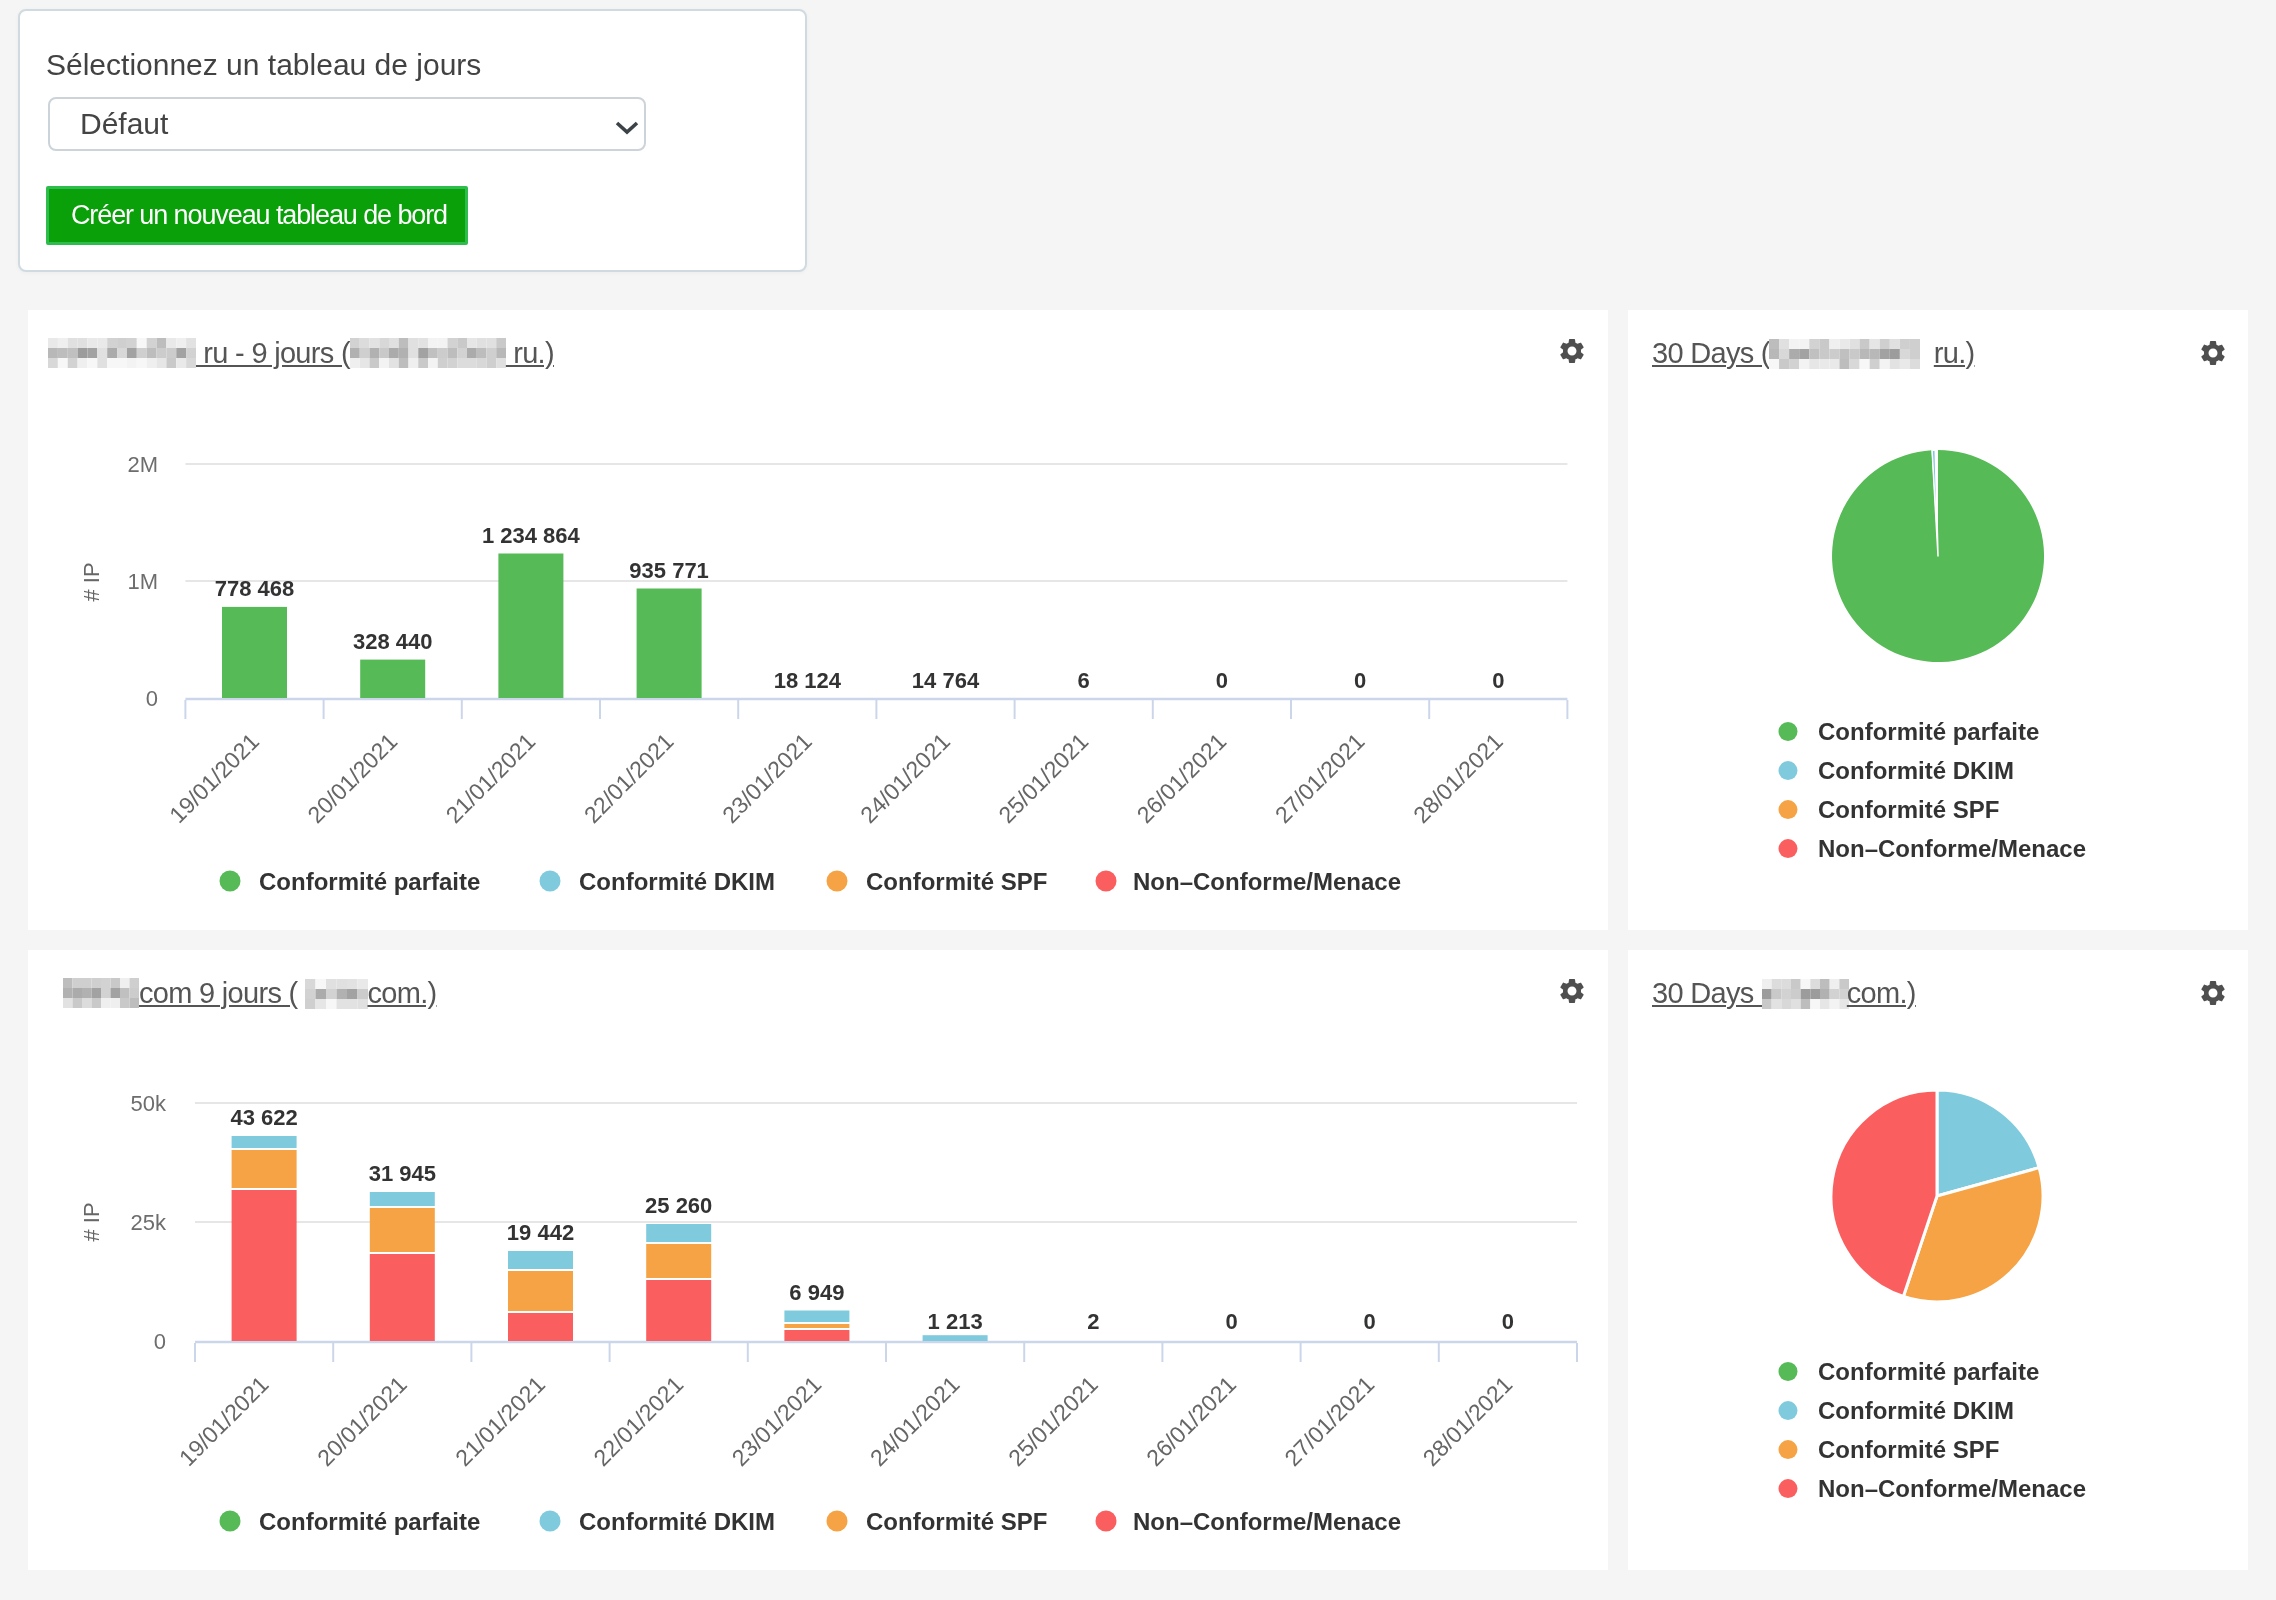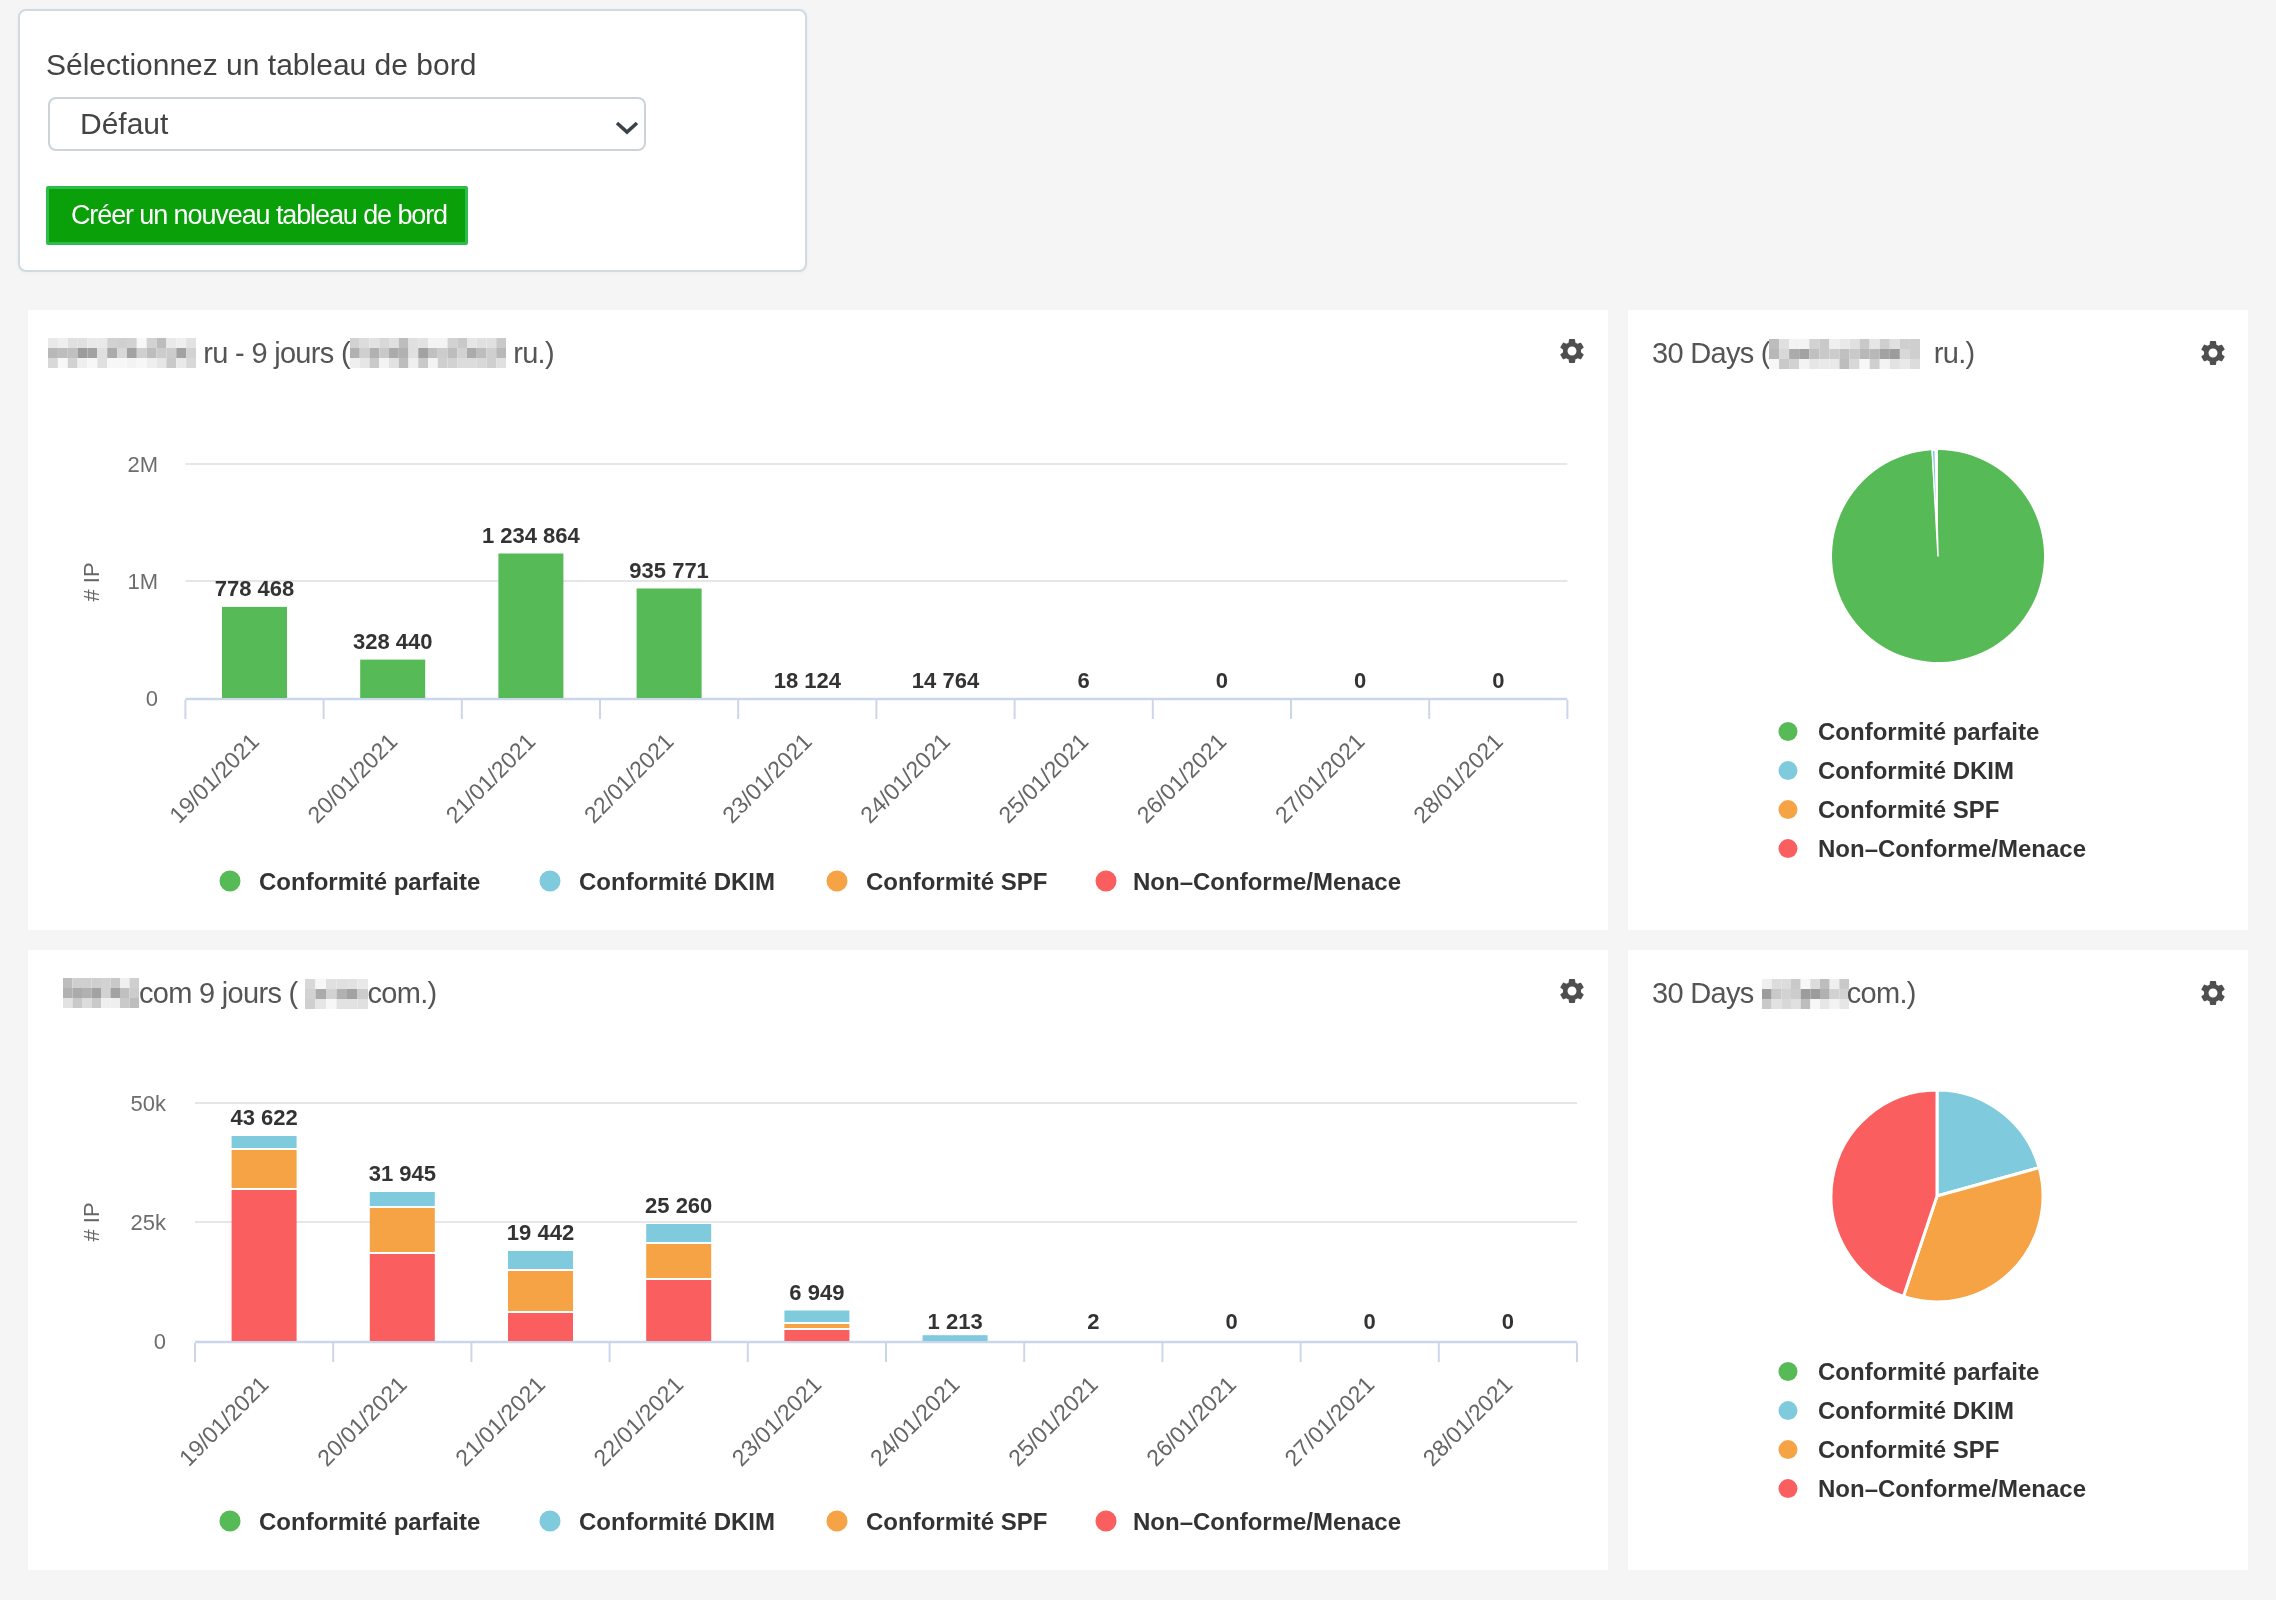--- a/index.html
+++ b/index.html
@@ -1,25 +1,25 @@
 <!DOCTYPE html>
 <html><head><meta charset="utf-8">
 <style>
 * { margin:0; padding:0; box-sizing:border-box; }
 html,body { width:2276px; height:1600px; background:#f5f5f6;
   font-family:"Liberation Sans", sans-serif; }
 .card { position:absolute; background:#fff; }
 .ctitle { position:absolute; height:34px; display:flex; align-items:center;
-  font-size:29px; letter-spacing:-0.7px; color:#555; white-space:pre; }
+  font-size:29px; letter-spacing:-0.7px; color:#555; white-space:pre;text-decoration:underline; }
 svg.chart { position:absolute; left:0; top:0; }
 </style></head>
 <body>
 <div style="position:absolute;left:18px;top:9px;width:789px;height:263px;
  background:#fff;border:2px solid #cfdae1;border-radius:8px;box-shadow:0 1px 4px rgba(0,0,0,.04)">
-  <div style="position:absolute;left:26px;top:37px;font-size:30px;color:#424242">Sélectionnez un tableau de bord</div>
+  <div style="position:absolute;left:26px;top:37px;font-size:30px;color:#424242">Sélectionnez un tableau de jours</div>
   <div style="position:absolute;left:28px;top:86px;width:598px;height:54px;border:2px solid #ccd3d9;border-radius:8px;background:#fff">
     <div style="position:absolute;left:30px;top:0;height:50px;display:flex;align-items:center;font-size:30px;color:#444">Défaut</div>
     <svg style="position:absolute;right:5px;top:22px" width="24" height="14" viewBox="0 0 24 14">
       <polyline points="2,2 12,11 22,2" fill="none" stroke="#3b4248" stroke-width="3.6"></polyline>
       </svg>
   </div>
   <div style="position:absolute;left:26px;top:175px;width:422px;height:59px;background:#0AA00A;border:3px solid #2ebd4c;
    border-radius:2px;display:flex;align-items:center;justify-content:center;padding-left:4px;font-size:27px;color:#fff;letter-spacing:-1.1px;white-space:nowrap">Créer un nouveau tableau de bord</div>
 </div>
 <div class="card" style="left:28px;top:310px;width:1580px;height:620px">

